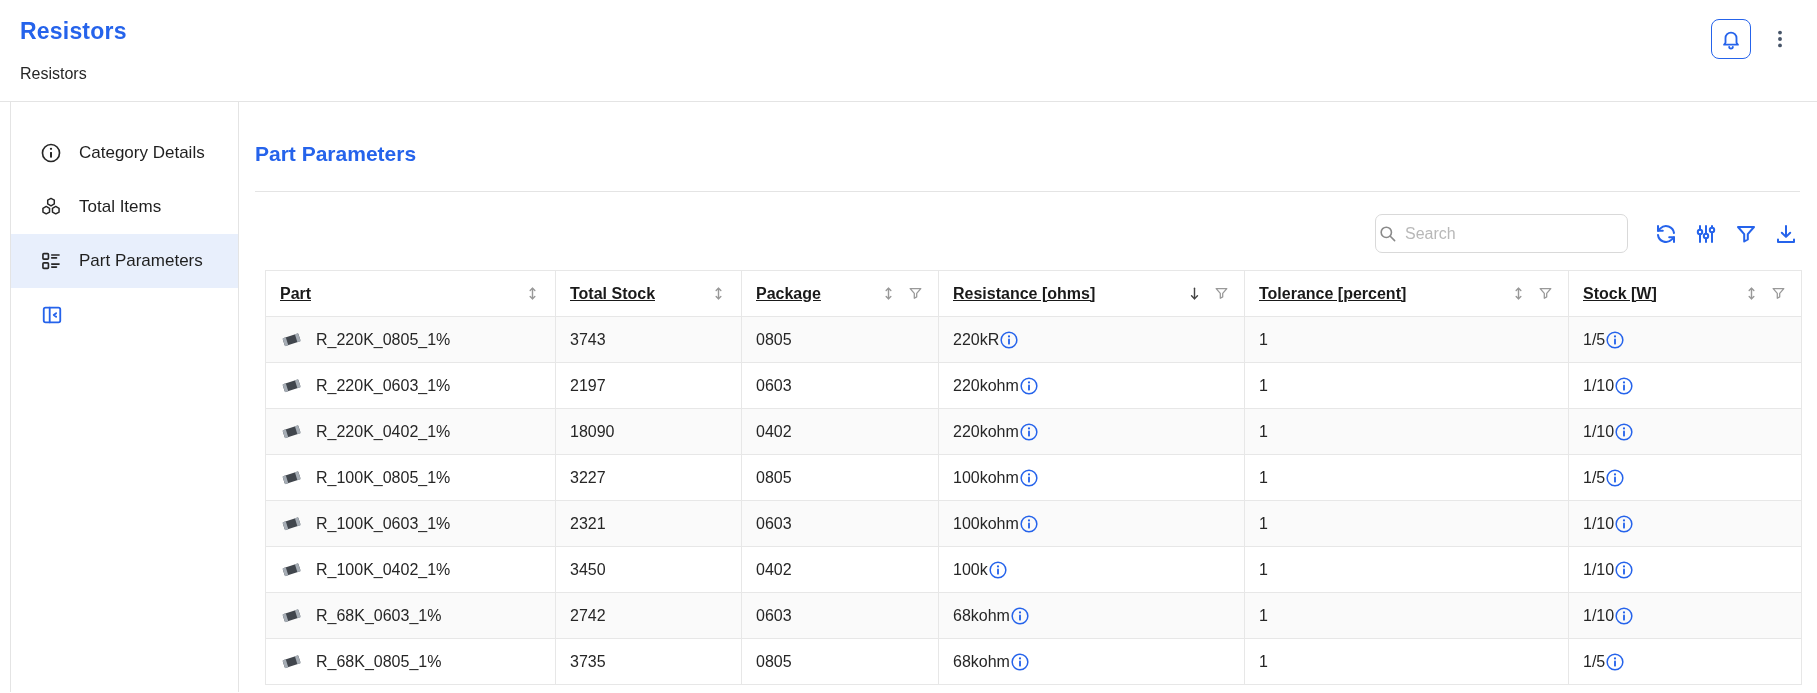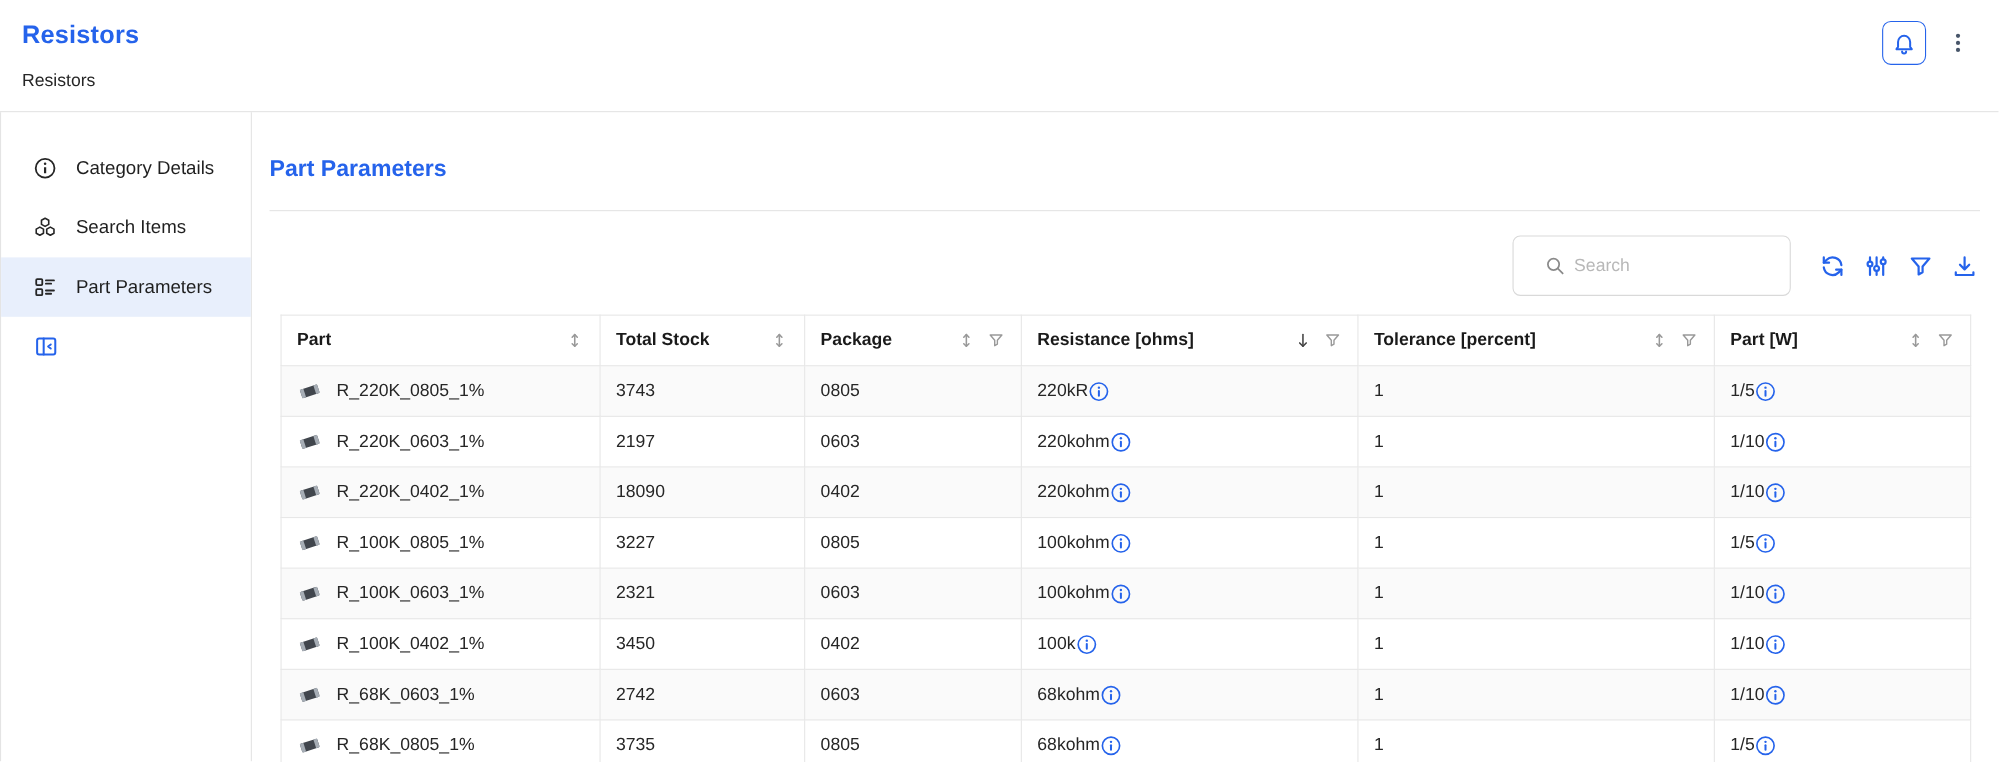--- a/index.html
+++ b/index.html
@@ -16,55 +16,55 @@
   .breadcrumb { margin-top:20px; font-size:16px; color:#262626; cursor:pointer; }
   .topbar-actions { position:absolute; top:19px; right:24px; display:flex; align-items:center; gap:16px; }
   .bell-btn { width:40px; height:40px; border:1.5px solid var(--blue); border-radius:8px; background:#fff; color:var(--blue);
               display:flex; align-items:center; justify-content:center; cursor:pointer; }
   .bell-btn svg { width:22px; height:22px; }
   .kebab-btn { background:none; border:none; color:#475569; cursor:pointer; width:26px; height:40px;
                display:flex; align-items:center; justify-content:center; }
   .kebab-btn svg { width:22px; height:22px; }
 
   
-  .content { display:flex; height:590px; margin-left:0; border-left:1px solid var(--border); }
+  .content { display:flex; height:590px; margin-left:10px; border-left:1px solid var(--border); }
 
   .sidebar { width:228px; flex:0 0 228px; border-right:1px solid var(--border); padding-top:24px; }
   .side-item { height:54px; display:flex; align-items:center; gap:17px; padding-left:29px;
                font-size:17px; color:#1f1f1f; cursor:pointer; white-space:nowrap; }
   .side-item svg { width:22px; height:22px; flex:0 0 22px; color:#262626; }
   .side-item.active { background:var(--active-bg); }
   .collapse-btn { margin:16px 0 0 29px; background:none; border:none; color:var(--blue); cursor:pointer;
                   width:24px; height:24px; padding:0; }
   .collapse-btn svg { width:22px; height:22px; }
 
   .main { flex:1; padding:0 17px 0 16px; min-width:0; }
   .section-title { margin-top:40px; font-size:21px; font-weight:bold; color:var(--blue); }
   .title-divider { margin-top:25px; border:none; border-top:1px solid var(--border); }
 
   .toolbar { margin-top:22px; display:flex; justify-content:flex-end; align-items:center; gap:12px; }
-  .search-box { width:253px; height:55px; border:1px solid #d9d9d9; border-radius:7px;
-                display:flex; align-items:center; padding:0 28px; gap:8px; margin-right:12px; background:#fff; }
+  .search-box { width:253px; height:39px; border:1px solid #d9d9d9; border-radius:7px;
+                display:flex; align-items:center; padding:0 2px; gap:8px; margin-right:12px; background:#fff; }
   .search-box svg { width:19px; height:19px; color:#8a8a8a; flex:0 0 19px; }
   .search-box input { border:none; outline:none; font-size:16px; width:100%; color:#333; background:transparent;
                       font-family:"Liberation Sans", sans-serif; }
   .search-box input::placeholder { color:#b8b8b8; }
   .tool-btn { background:none; border:none; color:var(--blue); cursor:pointer; width:28px; height:28px; padding:2px; }
   .tool-btn svg { width:24px; height:24px; }
 
   
   table { border-collapse:collapse; table-layout:fixed; width:1536px; margin:17px 0 0 10px; background:#fff; }
   col.c1{width:290px} col.c2{width:186px} col.c3{width:197px} col.c4{width:306px} col.c5{width:324px} col.c6{width:233px}
   th, td { border:1px solid #e7e7e7; height:46px; padding:0 14px; font-size:16px; text-align:left; vertical-align:middle; color:#262626; }
   th { font-weight:bold; background:#fff; color:#1a1a1a; }
   tbody tr:nth-child(odd) td { background:#fafafa; }
   tbody tr:nth-child(even) td { background:#fff; }
 
   .th-inner { display:flex; align-items:center; justify-content:space-between; gap:8px; }
-  .th-label { overflow:hidden; text-overflow:ellipsis; white-space:nowrap; }
+  .th-label { overflow:hidden; text-overflow:ellipsis; white-space:nowrap;text-decoration:underline; }
   .th-icons { display:flex; align-items:center; gap:10px; color:#999; flex:0 0 auto; }
   .th-icons span { display:flex; cursor:pointer; }
   .th-icons svg { width:17px; height:17px; }
   .th-icons .sorter.active { color:#444; }
 
   .cell { display:flex; align-items:center; }
   .cell.between { justify-content:flex-start; }
   .part-cell { gap:13px; }
   .chip { display:flex; }
   .chip svg { width:23px; height:23px; }
@@ -110,21 +110,21 @@
           <circle cx="12" cy="7.4" r="1.25" fill="currentColor" stroke="none"></circle>
       </svg>
       <span>Category Details</span>
     </div>
     <div class="side-item">
       <svg viewBox="0 0 24 24" fill="none" stroke="currentColor" stroke-width="1.6" stroke-linejoin="round">
         <path d="M12 2.6l3.6 2v4.1L12 10.7 8.4 8.7V4.6z"></path>
         <path d="M6.8 11.4l3.6 2v4.1l-3.6 2-3.6-2v-4.1z"></path>
         <path d="M17.2 11.4l3.6 2v4.1l-3.6 2-3.6-2v-4.1z"></path>
       </svg>
-      <span>Search Items</span>
+      <span>Total Items</span>
     </div>
     <div class="side-item active">
       <svg viewBox="0 0 24 24" fill="none" stroke="currentColor" stroke-width="1.8" stroke-linecap="round">
         <rect x="3.2" y="4" width="6" height="6" rx="1"></rect>
           <rect x="3.2" y="14" width="6" height="6" rx="1"></rect>
         <path d="M12.8 5.4h8M12.8 8.6h5.2M12.8 15.4h8M12.8 18.6h5.2"></path>
       </svg>
       <span>Part Parameters</span>
     </div>
     <button class="collapse-btn">
@@ -269,21 +269,21 @@
                   <span>
                     <svg viewBox="0 0 24 24" fill="none" stroke="currentColor" stroke-width="1.8" stroke-linejoin="round">
                       <path d="M4.5 5h15l-5.8 6.8v5l-3.4 1.9v-6.9z"></path>
                     </svg>
                   </span>
                 </span>
               </div>
             </th>
             <th>
               <div class="th-inner">
-                <span class="th-label">Part [W]</span>
+                <span class="th-label">Stock [W]</span>
                 <span class="th-icons">
                   <span class="sorter">
                     <svg viewBox="0 0 24 24" fill="none" stroke="currentColor" stroke-width="2" stroke-linecap="round" stroke-linejoin="round">
                       <path d="M12 4.5v15"></path>
                       <path d="M8.7 7.8L12 4.5l3.3 3.3"></path>
                       <path d="M8.7 16.2l3.3 3.3 3.3-3.3"></path>
                     </svg>
                   </span>
                   <span>
                     <svg viewBox="0 0 24 24" fill="none" stroke="currentColor" stroke-width="1.8" stroke-linejoin="round">

